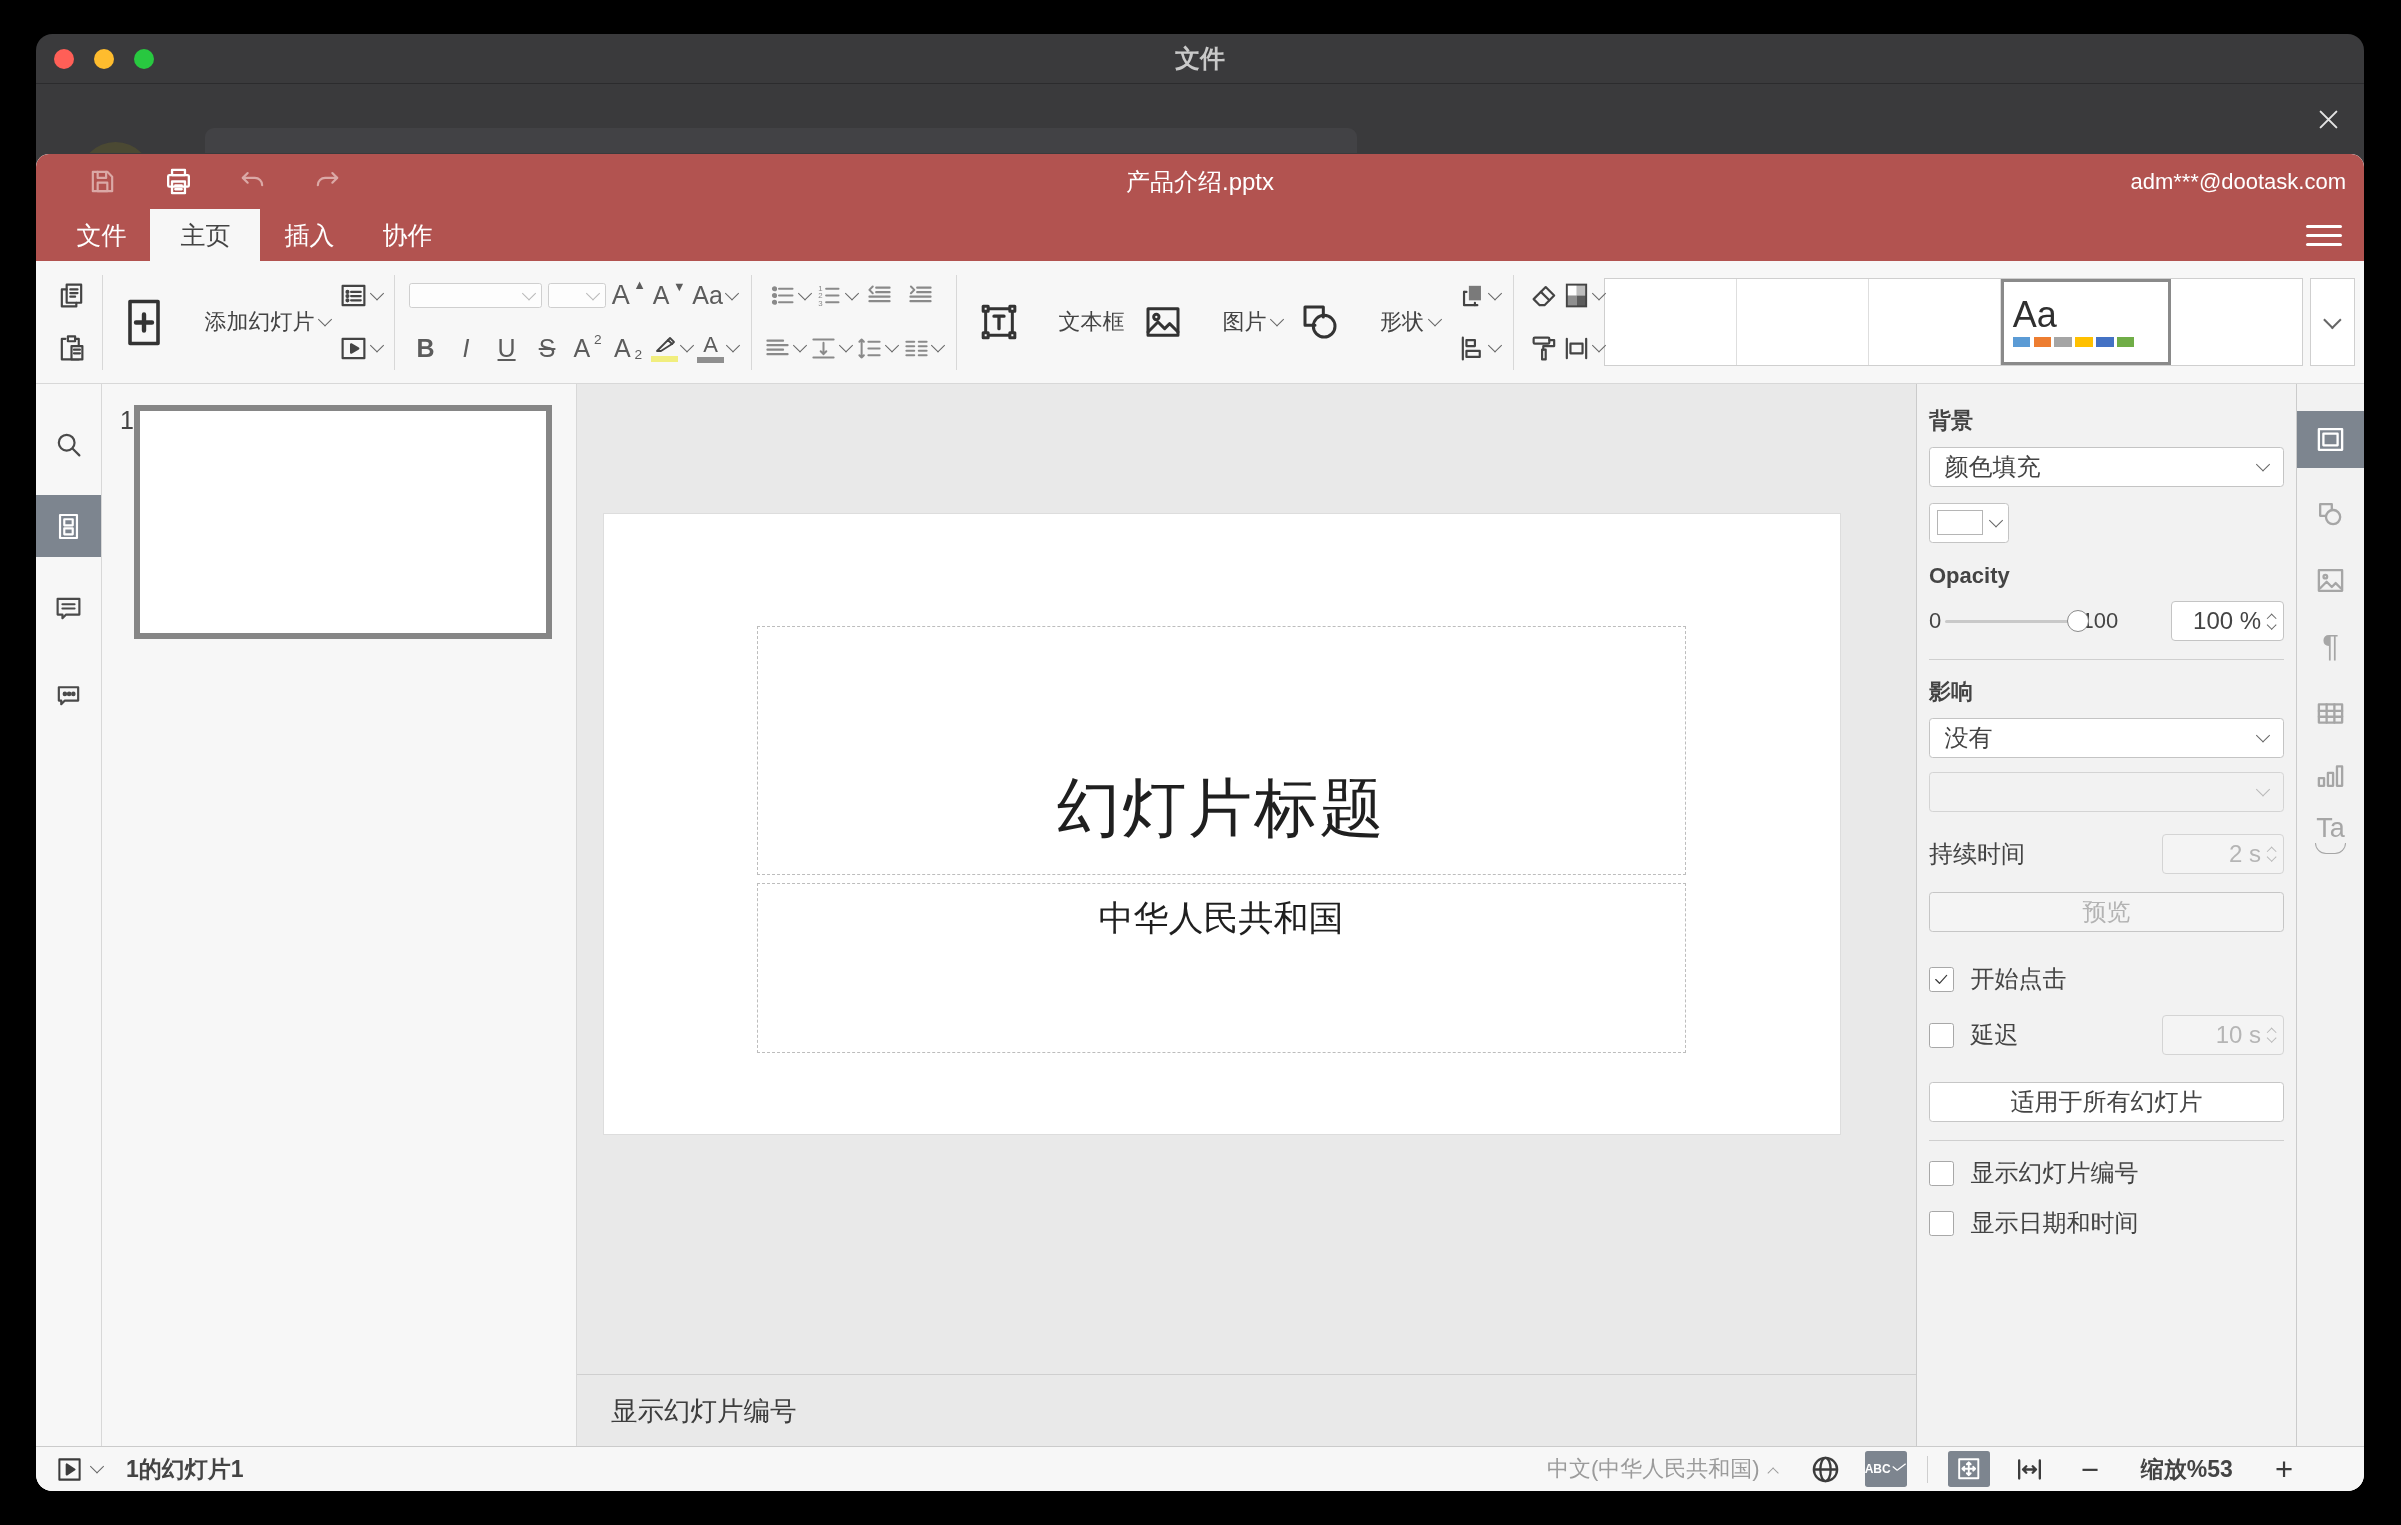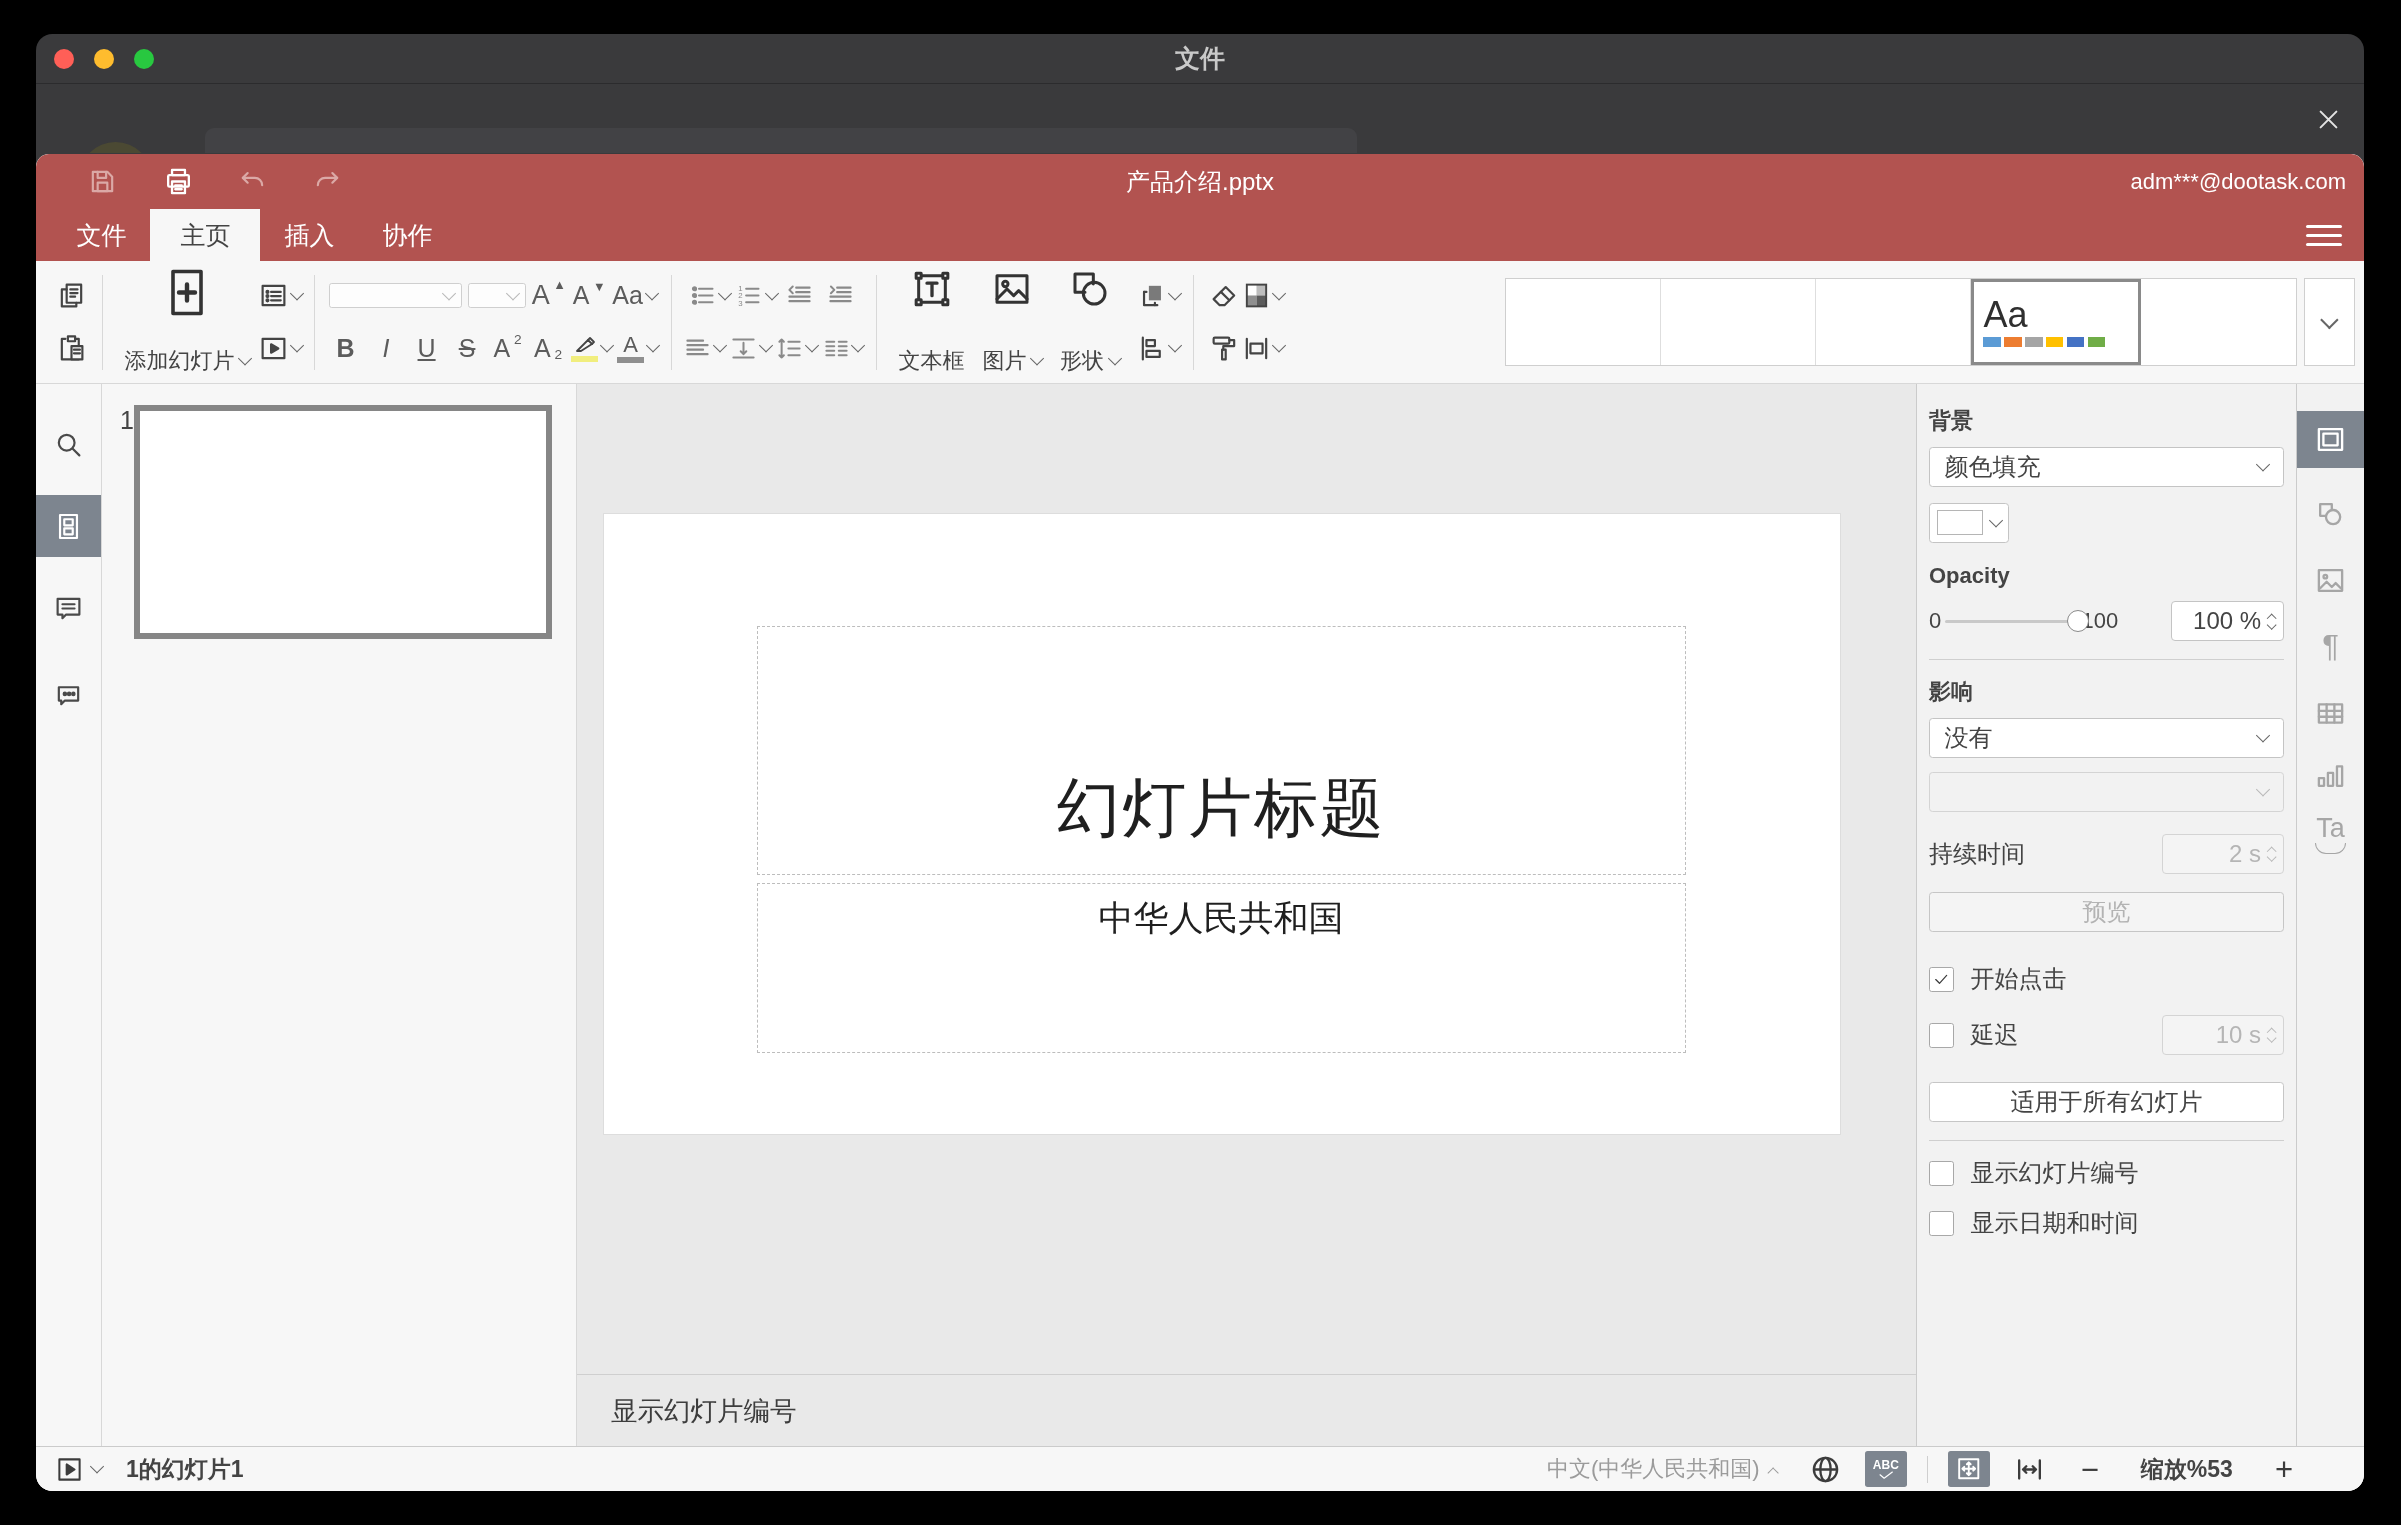--- a/index.html
+++ b/index.html
@@ -43,21 +43,21 @@
   .tab.active{background:var(--bar);color:var(--ink);padding:0 30px;}
   .hamb{position:absolute;right:22px;top:11px;width:36px;height:31px;background:none;border:none;display:flex;flex-direction:column;justify-content:center;gap:6.4px;cursor:pointer;}
   .hamb i{display:block;height:2.7px;background:#fff;border-radius:1.8px;}
   
   .toolbar{height:123px;flex:none;background:var(--bar);border-bottom:0.9px solid var(--border);display:flex;align-items:stretch;padding:0 9px 0 18px;}
   .tsep{width:0.9px;background:var(--border);align-self:center;height:95px;flex:none;margin:0 12.8px;}
   .tgroup{display:flex;flex-direction:column;justify-content:space-evenly;align-items:center;}
   .trow{display:flex;align-items:center;gap:5.5px;}
   .tbtn{display:flex;align-items:center;justify-content:center;background:none;border:none;color:var(--ink);cursor:pointer;min-width:35px;height:36px;gap:3.6px;}
   .tbtn.gray{color:var(--gray);}
-  .bigbtn{display:flex;flex-direction:column;align-items:center;justify-content:space-between;background:none;border:none;cursor:pointer;padding:7.3px 9px;color:#333;}
+  .bigbtn{display:flex;flex-direction:row;align-items:center;justify-content:space-between;background:none;border:none;cursor:pointer;padding:7.3px 9px;color:#333;gap:40px;}
   .biglabel{font-size:22px;color:var(--ink);display:flex;align-items:center;gap:5.5px;white-space:nowrap;}
   .chev{width:10px;height:10px;flex:none;display:inline-block;border-right:1.8px solid #666;border-bottom:1.8px solid #666;transform:rotate(45deg) translate(-1.8px,-1.8px);}
   .chev.lt{border-color:#b9b9b9;}
   .fsel{width:133px;height:25.5px;background:#fdfdfd;border:0.9px solid #cfcfcf;border-radius:2.7px;display:flex;align-items:center;justify-content:flex-end;padding:0 7.3px;cursor:pointer;}
   .fsel.small{width:58px;}
   .glyph{font-size:25px;color:#5c5c5c;line-height:1;}
   .glyph b{font-weight:700;}
   .sup{font-size:13.7px;position:relative;top:-8.2px;}
   .sub{font-size:13.7px;position:relative;top:6.4px;}
   .underbar{display:block;width:27px;height:5.5px;margin-top:1.8px;}
@@ -701,21 +701,21 @@
             <span class="chev upk"></span>
           </button>
           <button class="sbtn" style="margin-left:33px">
             <svg class="svgi" width="31" height="31" viewBox="0 0 24 24" stroke-width="1.8">
                 <circle cx="12" cy="12" r="9"></circle>
                 <ellipse cx="12" cy="12" rx="4" ry="9"></ellipse>
                 <path d="M3.5 12h17"></path>
               </svg>
           </button>
           <button class="sbtn tile" style="margin-left:24px">
-            <span style="display:flex;flex-direction:column;align-items:center;line-height:1;">
+            <span style="display:flex;flex-direction:row;align-items:flex-start;line-height:1;">
               <span style="font-size:12px;font-weight:700;">ABC</span>
               <svg class="svgi" width="16.4" height="9" viewBox="0 0 24 12" stroke-width="3">
                   <path d="M3 5l6 5L21 1"></path>
                 </svg>
             </span>
           </button>
           <span class="ssep"></span>
           <button class="sbtn tile">
             <svg class="svgi" width="25.5" height="25.5" viewBox="0 0 24 24" stroke-width="1.8">
                 <rect x="3" y="3" width="18" height="18"></rect>

